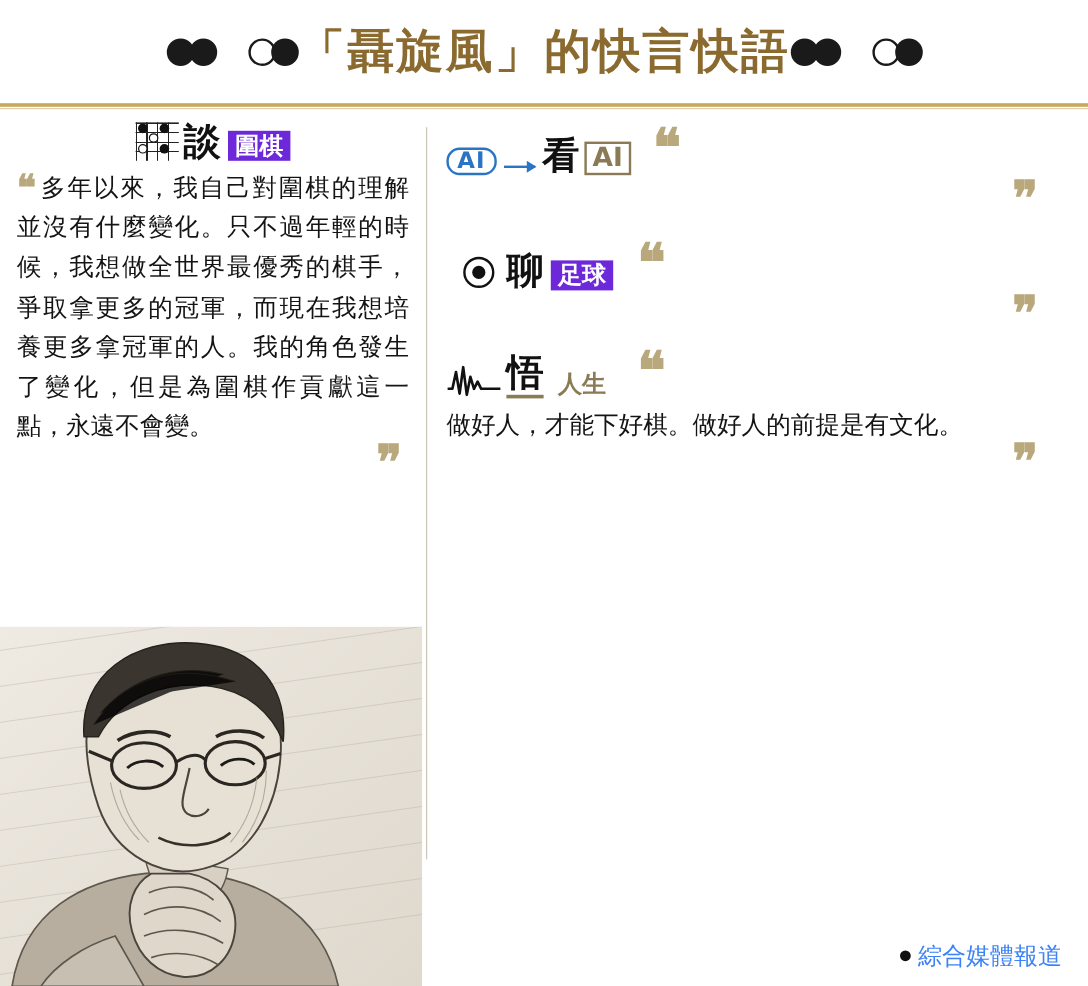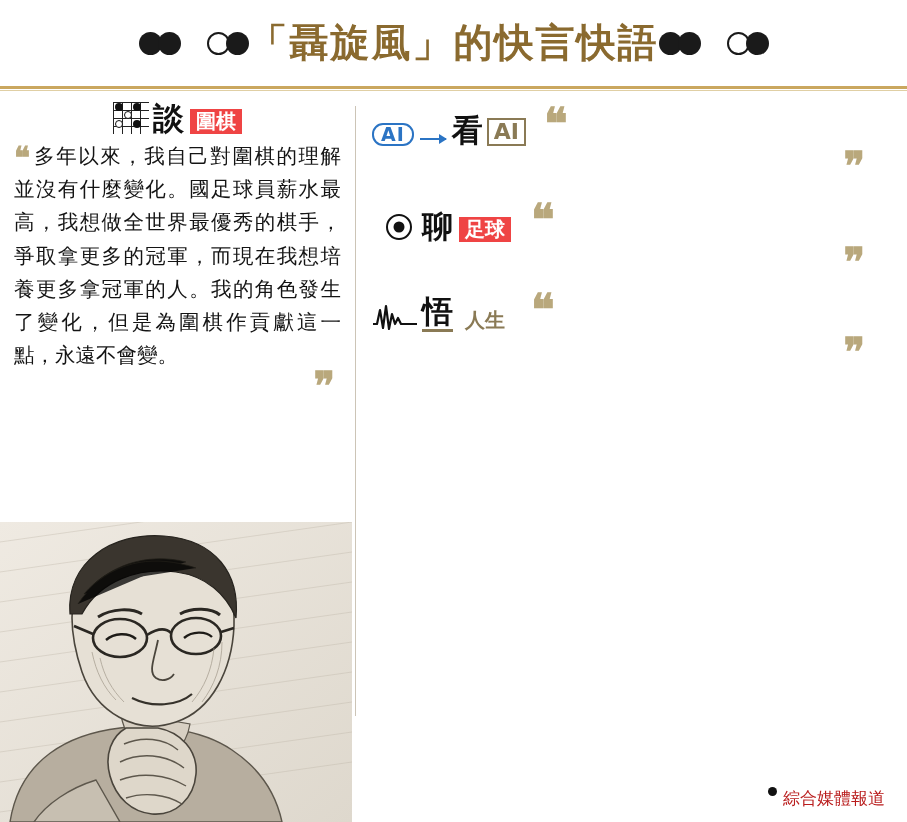--- a/index.html
+++ b/index.html
@@ -97,21 +97,21 @@
     font-size: 31px;
     font-weight: bold;
     color: #111;
     line-height: 1;
     font-family: "DejaVu Serif", "Liberation Serif", serif;
   }
   .sec-tag {
     font-size: 20px;
     font-weight: bold;
     color: #ffffff;
-    background: #ef4444;
+    background: #6d28d9;
     padding: 2px 6px 3px 6px;
     line-height: 1;
     margin-left: 2px;
     font-family: "DejaVu Serif", "Liberation Serif", serif;
   }
   .sec-underline {
     border-bottom: 3px solid #8a7a55;
     padding-bottom: 2px;
   }
 
@@ -217,23 +217,23 @@
     left: 0; bottom: 0;
     width: 352px; height: 300px;
     overflow: hidden;
   }
   .portrait svg { display: block; }
 
   
   .credit {
     position: absolute;
     right: 22px; bottom: 12px;
-    font-size: 17px;
-    color: #b91c1c;
-    display: flex; gap: 6px;
+    font-size: 20px;
+    color: #3b82f6;
+    display: flex; align-items: center; gap: 6px;
     font-family: "DejaVu Serif", "Liberation Serif", serif;
   }
   .credit .dot { width: 9px; height: 9px; background: #111; border-radius: 50%; display: inline-block; }
 </style>
 </head>
 <body>
 
 <div class="header">
   <div class="stones">
     <span class="stone-pair">
@@ -275,21 +275,21 @@
           <span class="gs b" style="left:20px; top:18px;"></span>
         </span>
       </span>
       <span class="sec-char">談</span>
       <span class="sec-tag">圍棋</span>
     </div>
 
     <div class="block">
       <div class="para lead-quote">
         <span class="inline-open qm">❝</span>
-        <span>多年以來，我自己對圍棋的理解並沒有什麼變化。國足球員薪水最高，我想做全世界最優秀的棋手，爭取拿更多的冠軍，而現在我想培養更多拿冠軍的人。我的角色發生了變化，但是為圍棋作貢獻這一點，永遠不會變。</span>
+        <span>多年以來，我自己對圍棋的理解並沒有什麼變化。只不過年輕的時候，我想做全世界最優秀的棋手，爭取拿更多的冠軍，而現在我想培養更多拿冠軍的人。我的角色發生了變化，但是為圍棋作貢獻這一點，永遠不會變。</span>
       </div>
       <div class="close-row">
         <span class="qm qm-close">❞</span>
       </div>
     </div>
 
     <div class="portrait">
       <svg width="352" height="300" viewBox="0 0 352 300" aria-hidden="true">
         <defs>
           <linearGradient id="bg" x1="0" y1="0" x2="1" y2="1">
@@ -397,20 +397,21 @@
         <svg class="pulse" viewBox="0 0 46 30" aria-hidden="true">
           <path d="M1 22 L5 22 L8 8 L11 26 L14 4 L17 27 L20 12 L23 22 L26 16 L29 22 L45 22" fill="none" stroke="#111" stroke-width="2.2" stroke-linejoin="round"></path>
         </svg>
       </span>
       <span class="sec-char sec-underline">悟</span>
       <span class="sec-tag sec-underline" style="background:transparent;color:#8a7a55;border:0;font-size:20px;padding-bottom:2px;">人生</span>
       <span class="qm qm-open" style="margin-left:16px;">❝</span>
     </div>
 
     <div class="block">
+      <div class="para" style="text-indent:0;">做好人，才能下好棋。做好人的前提是有文化。</div>
       <div class="close-row">
         <span class="qm qm-close">❞</span>
       </div>
     </div>
 
     <div class="credit">
       <span class="dot"></span>
       <span>綜合媒體報道</span>
     </div>
   </div>

